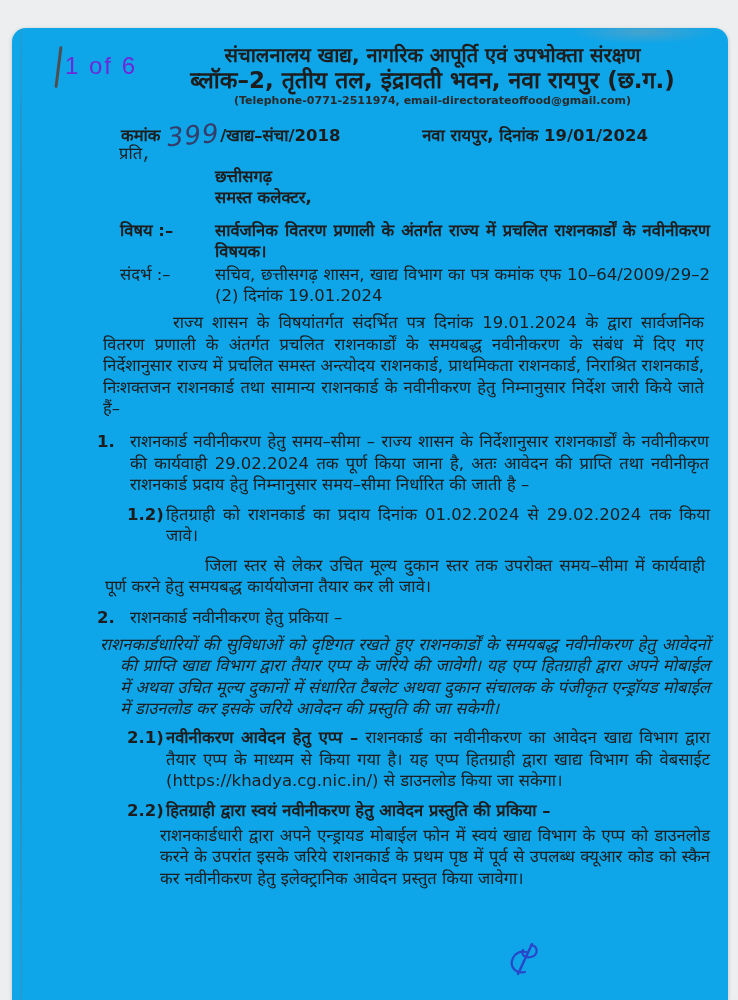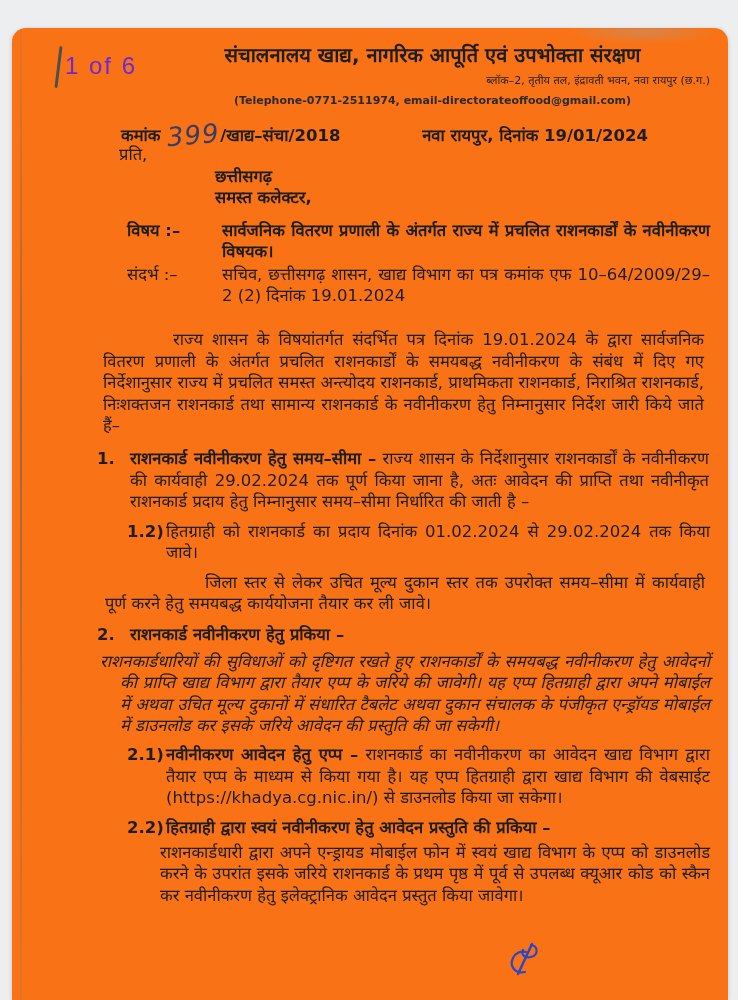--- a/index.html
+++ b/index.html
@@ -5,21 +5,21 @@
   * { margin:0; padding:0; box-sizing:border-box; }
   html,body { width:738px; height:1000px; overflow:hidden; }
   body {
     background:#eceef0;
     font-family:"DejaVu Sans","Liberation Sans",sans-serif;
     color:#222;
     position:relative;
   }
   .paper {
     position:absolute; left:12px; top:28px; width:716px; height:972px;
-    background:#f97316;
+    background:#0ea5e9;
     border-radius:14px 14px 0 0;
     box-shadow:0 1px 4px rgba(0,0,0,0.18);
     overflow:hidden;
   }
   .scan-edge {
     position:absolute; left:8px; top:0; bottom:0; width:2px;
     background:linear-gradient(180deg, rgba(120,120,120,0.15), rgba(90,90,90,0.55) 40%, rgba(120,120,120,0.2));
   }
   .smudge-top {
     position:absolute; right:10px; top:-8px; width:150px; height:24px;
@@ -35,45 +35,45 @@
     position:absolute; left:57px; top:46px; width:2.5px; height:42px;
     background:#4e4e50; transform:rotate(7deg); border-radius:2px; z-index:6;
   }
   .content {
     position:absolute; left:0; top:0; width:716px;
     padding:14px 18px 0 85px;
     font-size:16.5px; line-height:21.4px; color:#1d1d1d;
   }
   .letterhead { text-align:center; padding-left:58px; }
   .lh-org { font-size:20px; font-weight:700; line-height:27px; }
-  .lh-addr { font-size:11px; font-weight:400; line-height:23px;text-align:right; }
+  .lh-addr { font-size:23px; font-weight:700; line-height:23px; }
   .lh-tel { font-size:11px; font-weight:700; line-height:17px; color:#2a2a2a; }
   .meta-row {
     display:flex; justify-content:space-between; align-items:baseline;
     margin:13px 62px 0 24px; font-weight:700;
   }
   .handwritten-no {
     display:inline-block; font-size:26px; font-weight:400;
     color:#343c67; transform:rotate(-5deg);
     position:relative; top:3px; letter-spacing:1px; margin:0 1px 0 6px;
     font-style:italic;
   }
-  .to-label { margin-left:22px; margin-top:-2px; }
+  .to-label { margin-left:22px; margin-top:-2px;font-family:Liberation Mono, monospace; }
   .recipient { margin-left:118px; font-weight:700; line-height:21.5px; }
-  .labeled-row { display:flex; margin-left:30px; }
+  .labeled-row { display:flex; margin-left:23px; }
   .labeled-row .lbl { flex:0 0 95px; }
   .labeled-row .val { width:496px; text-align:justify; }
   .subject-row { margin-top:11px; font-weight:700; }
   .ref-row { margin-top:1px; }
   .intro {
-    margin:23px 0 0 6px; text-indent:70px; text-align:justify; width:601px;
+    margin:6px 0 0 6px; text-indent:70px; text-align:justify; width:601px;
   }
   .section { position:relative; padding-left:33px; margin-top:12px; width:612px; text-align:justify; }
   .section .num { position:absolute; left:0; top:0; font-weight:700; }
-  .section .head { font-weight:700; }
+  .section .head { font-weight:400; }
   .sub-item { position:relative; margin-left:30px; padding-left:39px; margin-top:8px; width:583px; text-align:justify; }
   .sub-item .num { position:absolute; left:0; top:0; font-weight:700; }
   .sub-item .head { font-weight:700; }
   .para-indent { margin:8px 16px 0 8px; text-indent:100px; text-align:justify; width:600px; }
   .para-hang { margin:5px 4px 0 3px; padding-left:20px; text-indent:-20px; text-align:justify; width:610px;font-style:italic; }
   .para-inset { margin:4px 0 0 63px; text-align:justify; width:550px; }
   .signature-wrap { position:absolute; left:493px; top:910px; }
   .mt6{margin-top:8px;} .mt10{margin-top:10px;}
 </style>
 </head>

